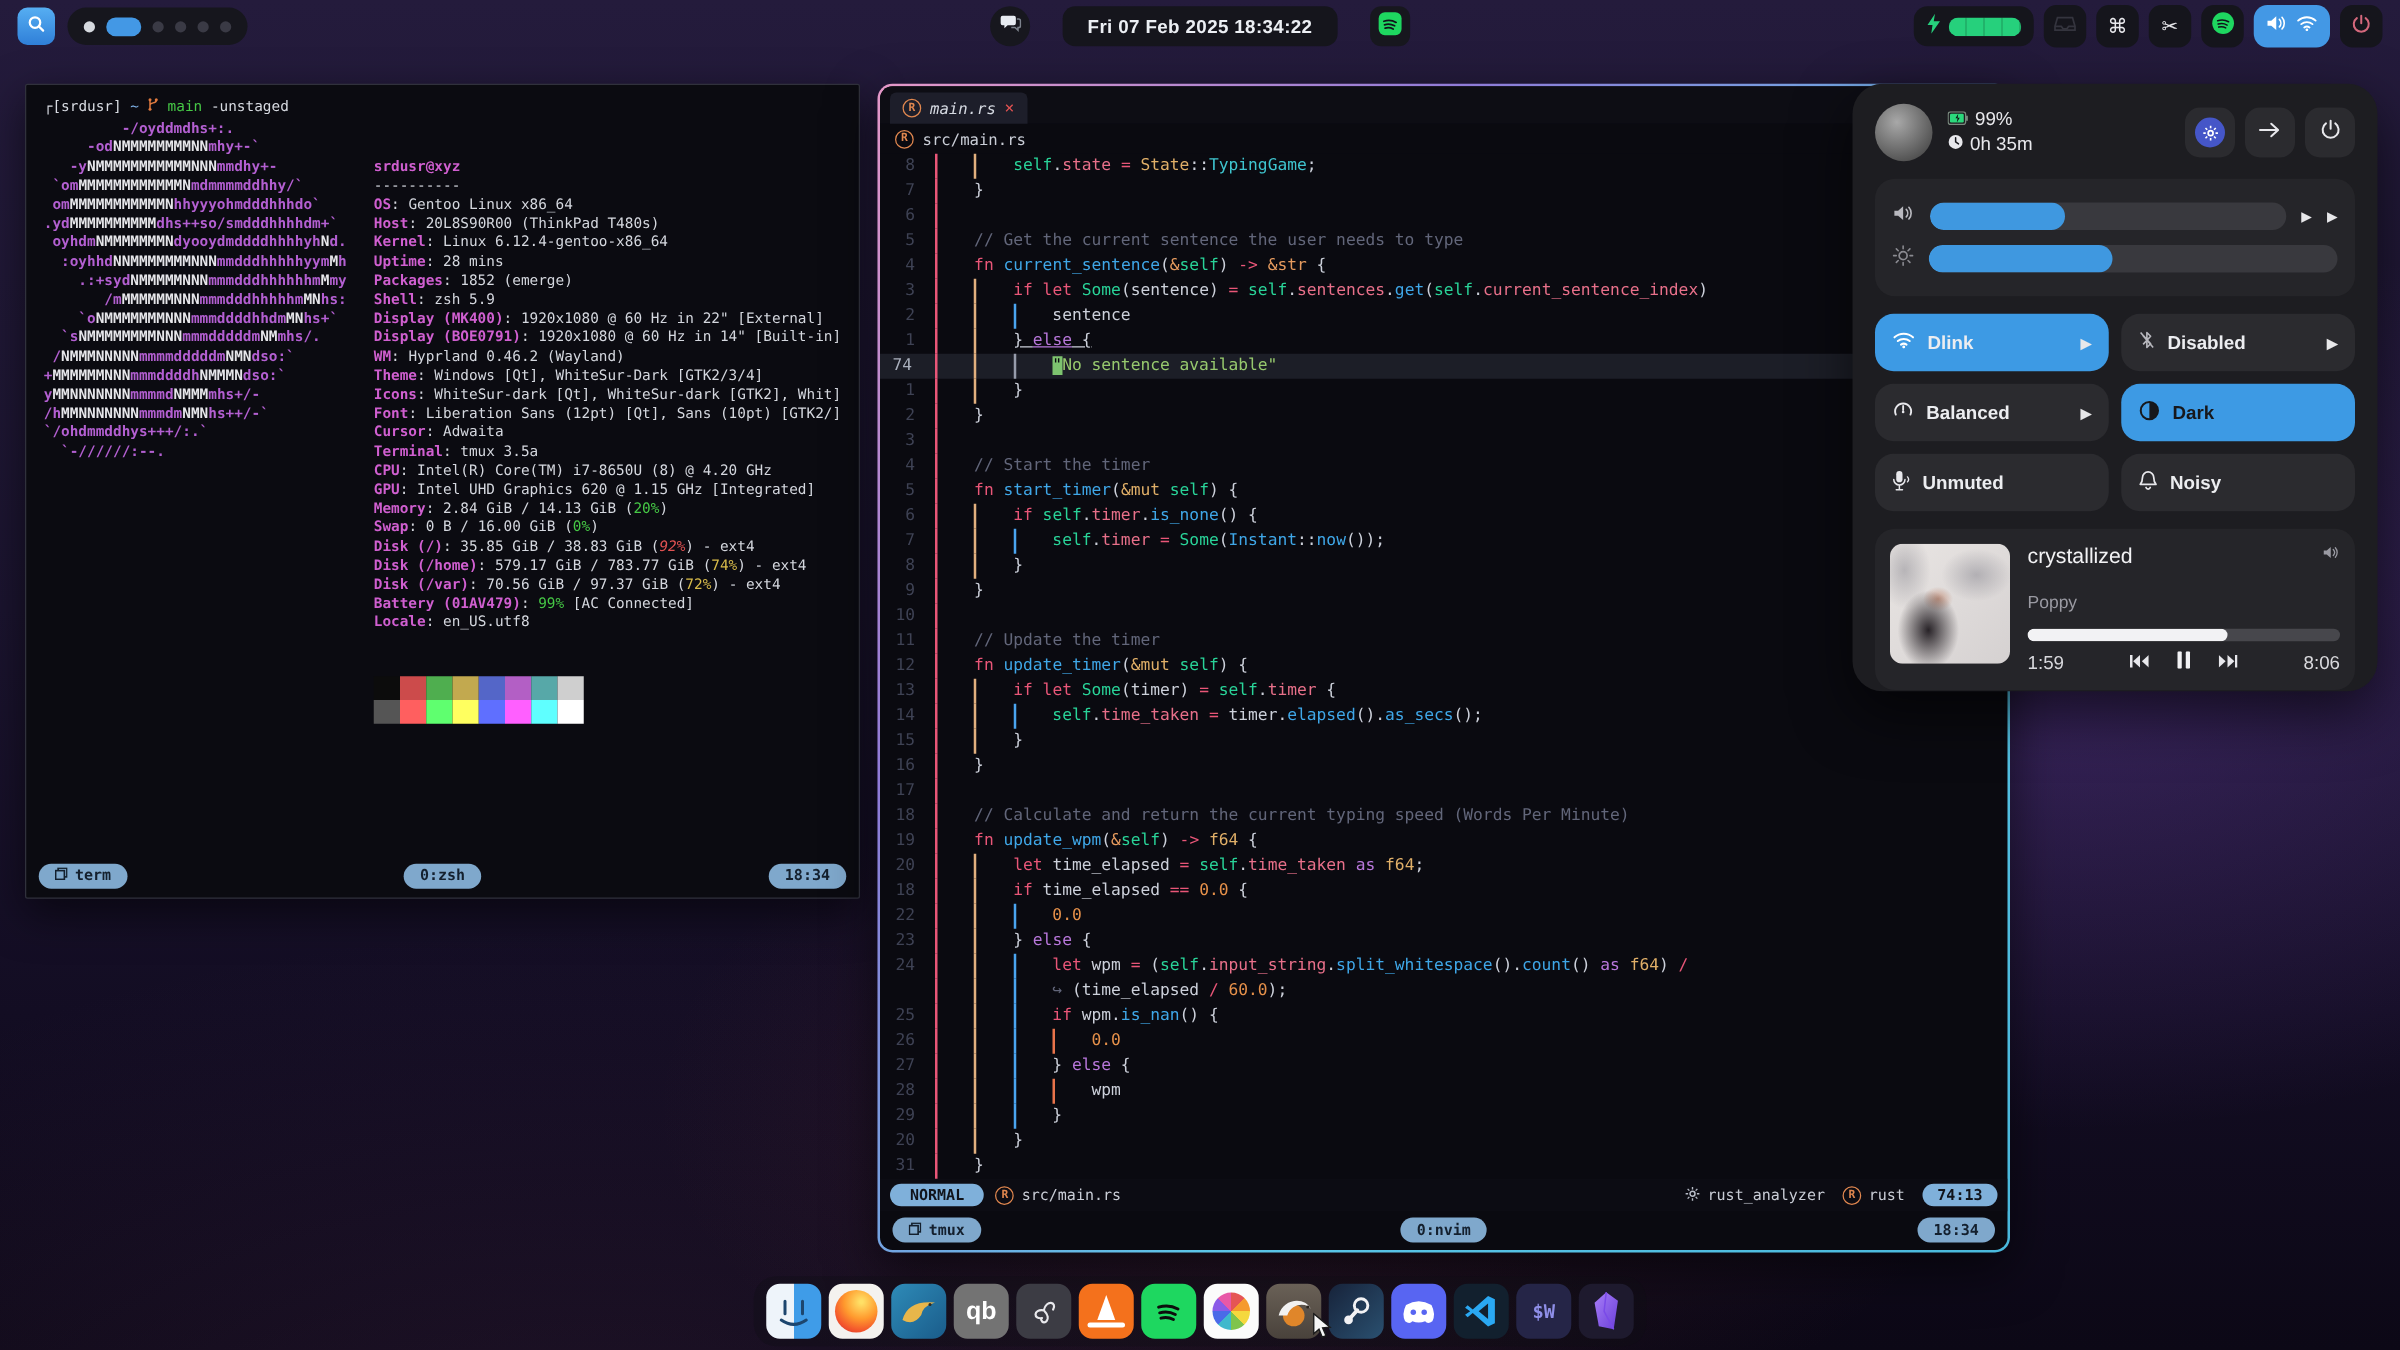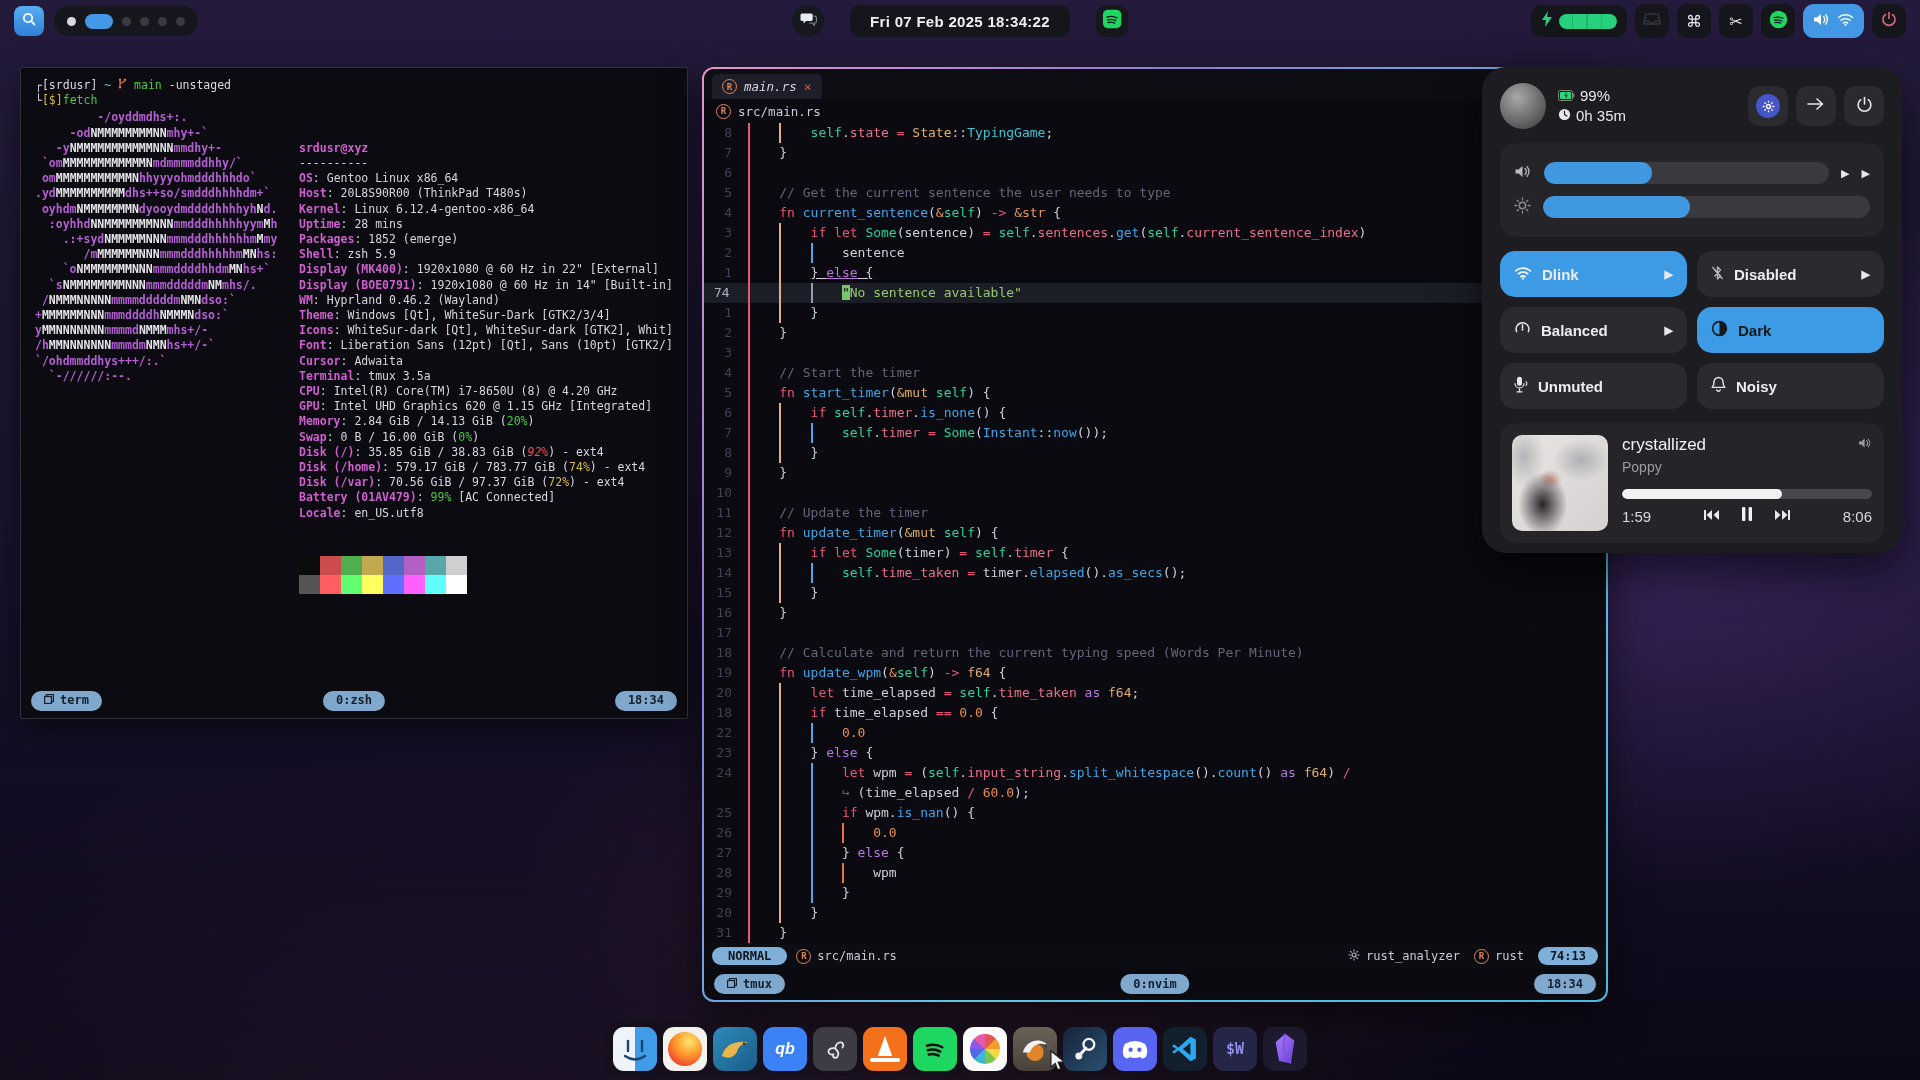--- a/index.html
+++ b/index.html
@@ -103,35 +103,35 @@
   .album { width:96px; height:96px; border-radius:10px; flex:none;
     background:
       radial-gradient(34px 44px at 32% 72%, rgba(30,25,30,.95), transparent 72%),
       radial-gradient(16px 13px at 40% 46%, #c79a87, transparent 75%),
       radial-gradient(40px 30px at 72% 26%, rgba(110,110,122,.4), transparent 70%),
       radial-gradient(30px 44px at 12% 22%, rgba(96,96,108,.35), transparent 70%),
       linear-gradient(135deg,#e9e5e3,#d5d1d1); }
   .player-right { flex:1; padding-left:14px; display:flex; flex-direction:column; }
   .pl-title-row { display:flex; align-items:flex-start; }
   .pl-title { font-size:17px; color:#f2f2f4; }
-  .pl-artist { font-size:14px; color:#9a9aa2; margin-top:4px; }
+  .pl-artist { font-size:14px; color:#9a9aa2; margin-top:18px; }
   .pl-progress { margin-top:14px; height:10px; border-radius:5px; background:#47474c; overflow:hidden; }
   .pl-fill { height:100%; border-radius:5px; background:#f2f2f4; }
   .pl-ctrl-row { margin-top:8px; display:flex; align-items:center; }
   .pl-time { font-size:15px; color:#d8d8dc; width:48px; }
   .pl-mid { flex:1; display:flex; align-items:center; justify-content:center; gap:22px; }
 
   
   .dock { position:absolute; left:50%; bottom:3px; transform:translateX(-50%); display:flex; gap:6px; padding:6px 10px; background:rgba(14,14,20,.35); border-radius:18px; z-index:6; }
   .dicon { width:44px; height:44px; border-radius:11px; position:relative; overflow:hidden; display:flex; align-items:center; justify-content:center; }
   .d-finder { background:linear-gradient(90deg,#eef4fa 0 50%,#3f9ce8 50% 100%); }
   .d-firefox { background:#f4f2ef; }
   .ff-ball { width:34px; height:34px; border-radius:50%; background:radial-gradient(circle at 62% 28%, #ffe066 4%, #ff9a2e 42%, #f3542c 72%, #cf2f2c 96%); }
   .d-bird { background:linear-gradient(135deg,#2e8bb8,#1a5c8a); }
-  .d-qb { background:#3b82f6; color:#fff; font-weight:bold; font-size:16px;font-style:italic; }
+  .d-qb { background:#737373; color:#fff; font-weight:bold; font-size:20px; }
   .d-fan { background:#3c3c44; }
   .d-vlc { background:#f4711c; }
   .vlc-cone { width:24px; height:20px; background:#fff; clip-path:polygon(50% 0,80% 100%,20% 100%); }
   .d-spot { background:#1ed760; }
   .d-photos { background:#fbfbfb; }
   .ph-flower { width:30px; height:30px; border-radius:50%; background:conic-gradient(#e55555 0 45deg,#f59a2e 0 90deg,#f5d83e 0 135deg,#7fc44c 0 180deg,#3fb8cc 0 225deg,#4a6ae8 0 270deg,#8a5ae8 0 315deg,#e858a8 0 360deg); }
   .d-ferret { background:linear-gradient(#6a6157,#49423b); }
   .d-steam { background:linear-gradient(135deg,#17233a,#2a5070); }
   .d-discord { background:#5865f2; }
   .d-code { background:#12202e; }
@@ -246,21 +246,20 @@
   </div>
 </div>
 
 <div class="term-win">
   <div class="pline"><span class="pc-user">┌</span><span class="pc-user">[srdusr]</span><span> </span><span class="pc-path">~</span><span> </span><span><svg width="9" height="11" viewBox="0 0 9 11">
           <path d="M2 2.5v6 M2 6 C2 4 7 4.6 7 2.5" stroke="#e07a3f" stroke-width="1.2" fill="none"></path>
           <circle cx="2" cy="1.7" r="1.2" fill="#e07a3f"></circle>
           <circle cx="7" cy="1.7" r="1.2" fill="#e07a3f"></circle>
           <circle cx="2" cy="9.3" r="1.2" fill="#e07a3f"></circle>
         </svg></span><span> </span><span class="pc-branch">main</span><span> </span><span class="pc-status">-unstaged</span></div>
-  <div class="pline"><span class="pc-user">└</span><span class="pc-dollar">[$]</span><span class="pc-cmd">fetch</span></div>
 
   <div class="fetch-area">
     <div class="art"><div><span>         -/oyddmdhs+:.</span></div><div><span>     -od</span><span class="aw">NMMMMMMMMNN</span><span>mhy+-`</span></div><div><span>   -y</span><span class="aw">NMMMMMMMMMMMNNN</span><span>mmdhy+-</span></div><div><span> `om</span><span class="aw">MMMMMMMMMMMMN</span><span>mdmmmmddhhy/`</span></div><div><span> om</span><span class="aw">MMMMMMMMMMMN</span><span>hhyyyohmdddhhhdo`</span></div><div><span>.yd</span><span class="aw">MMMMMMMMMM</span><span>dhs++so/smdddhhhhdm+`</span></div><div><span> oyhdm</span><span class="aw">NMMMMMMMN</span><span>dyooydmddddhhhhyh</span><span class="aw">N</span><span>d.</span></div><div><span>  :oyhhd</span><span class="aw">NNMMMMMMMNNN</span><span>mmdddhhhhhyym</span><span class="aw">M</span><span>h</span></div><div><span>    .:+syd</span><span class="aw">NMMMMMNNN</span><span>mmmdddhhhhhhm</span><span class="aw">M</span><span>my</span></div><div><span>       /m</span><span class="aw">MMMMMMNNN</span><span>mmmdddhhhhhm</span><span class="aw">MN</span><span>hs:</span></div><div><span>    `o</span><span class="aw">NMMMMMMMNNN</span><span>mmmddddhhdm</span><span class="aw">MN</span><span>hs+`</span></div><div><span>  `s</span><span class="aw">NMMMMMMMMNNN</span><span>mmmdddddm</span><span class="aw">NM</span><span>mhs/.</span></div><div><span> /</span><span class="aw">NMMMNNNNN</span><span>mmmmdddddm</span><span class="aw">NMN</span><span>dso:`</span></div><div><span>+</span><span class="aw">MMMMMMNNN</span><span>mmmddddh</span><span class="aw">NMMMN</span><span>dso:`</span></div><div><span>y</span><span class="aw">MMNNNNNNN</span><span>mmmmd</span><span class="aw">NMMM</span><span>mhs+/-</span></div><div><span>/h</span><span class="aw">MMNNNNNNN</span><span>mmmdm</span><span class="aw">NMN</span><span>hs++/-`</span></div><div><span>`/ohdmmddhys+++/:.`</span></div><div><span>  `-//////:--.</span></div></div>
     <div class="finfo">
       <div><div><span class="ft">srdusr@xyz</span></div><div><span class="fv">----------</span></div><div><span class="flabel">OS</span><span class="fv">: </span><span class="fv">Gentoo Linux x86_64</span></div><div><span class="flabel">Host</span><span class="fv">: </span><span class="fv">20L8S90R00 (ThinkPad T480s)</span></div><div><span class="flabel">Kernel</span><span class="fv">: </span><span class="fv">Linux 6.12.4-gentoo-x86_64</span></div><div><span class="flabel">Uptime</span><span class="fv">: </span><span class="fv">28 mins</span></div><div><span class="flabel">Packages</span><span class="fv">: </span><span class="fv">1852 (emerge)</span></div><div><span class="flabel">Shell</span><span class="fv">: </span><span class="fv">zsh 5.9</span></div><div><span class="flabel">Display (MK400)</span><span class="fv">: </span><span class="fv">1920x1080 @ 60 Hz in 22" [External]</span></div><div><span class="flabel">Display (BOE0791)</span><span class="fv">: </span><span class="fv">1920x1080 @ 60 Hz in 14" [Built-in]</span></div><div><span class="flabel">WM</span><span class="fv">: </span><span class="fv">Hyprland 0.46.2 (Wayland)</span></div><div><span class="flabel">Theme</span><span class="fv">: </span><span class="fv">Windows [Qt], WhiteSur-Dark [GTK2/3/4]</span></div><div><span class="flabel">Icons</span><span class="fv">: </span><span class="fv">WhiteSur-dark [Qt], WhiteSur-dark [GTK2], Whit]</span></div><div><span class="flabel">Font</span><span class="fv">: </span><span class="fv">Liberation Sans (12pt) [Qt], Sans (10pt) [GTK2/]</span></div><div><span class="flabel">Cursor</span><span class="fv">: </span><span class="fv">Adwaita</span></div><div><span class="flabel">Terminal</span><span class="fv">: </span><span class="fv">tmux 3.5a</span></div><div><span class="flabel">CPU</span><span class="fv">: </span><span class="fv">Intel(R) Core(TM) i7-8650U (8) @ 4.20 GHz</span></div><div><span class="flabel">GPU</span><span class="fv">: </span><span class="fv">Intel UHD Graphics 620 @ 1.15 GHz [Integrated]</span></div><div><span class="flabel">Memory</span><span class="fv">: </span><span class="fv">2.84 GiB / 14.13 GiB (</span><span class="fg">20%</span><span class="fv">)</span></div><div><span class="flabel">Swap</span><span class="fv">: </span><span class="fv">0 B / 16.00 GiB (</span><span class="fg">0%</span><span class="fv">)</span></div><div><span class="flabel">Disk (/)</span><span class="fv">: </span><span class="fv">35.85 GiB / 38.83 GiB (</span><span class="fr">92%</span><span class="fv">) - ext4</span></div><div><span class="flabel">Disk (/home)</span><span class="fv">: </span><span class="fv">579.17 GiB / 783.77 GiB (</span><span class="fy">74%</span><span class="fv">) - ext4</span></div><div><span class="flabel">Disk (/var)</span><span class="fv">: </span><span class="fv">70.56 GiB / 97.37 GiB (</span><span class="fy">72%</span><span class="fv">) - ext4</span></div><div><span class="flabel">Battery (01AV479)</span><span class="fv">: </span><span class="fg">99%</span><span class="fv"> [AC Connected]</span></div><div><span class="flabel">Locale</span><span class="fv">: </span><span class="fv">en_US.utf8</span></div></div>
       <div class="swatches"><div style="background: rgb(12, 12, 12);"></div><div style="background: rgb(204, 75, 75);"></div><div style="background: rgb(79, 174, 79);"></div><div style="background: rgb(194, 169, 79);"></div><div style="background: rgb(84, 102, 200);"></div><div style="background: rgb(179, 95, 197);"></div><div style="background: rgb(87, 168, 168);"></div><div style="background: rgb(207, 207, 207);"></div><div style="background: rgb(85, 85, 85);"></div><div style="background: rgb(255, 95, 95);"></div><div style="background: rgb(95, 255, 111);"></div><div style="background: rgb(255, 255, 95);"></div><div style="background: rgb(95, 111, 255);"></div><div style="background: rgb(255, 95, 255);"></div><div style="background: rgb(95, 255, 255);"></div><div style="background: rgb(255, 255, 255);"></div></div>
       
       
       
     </div>

